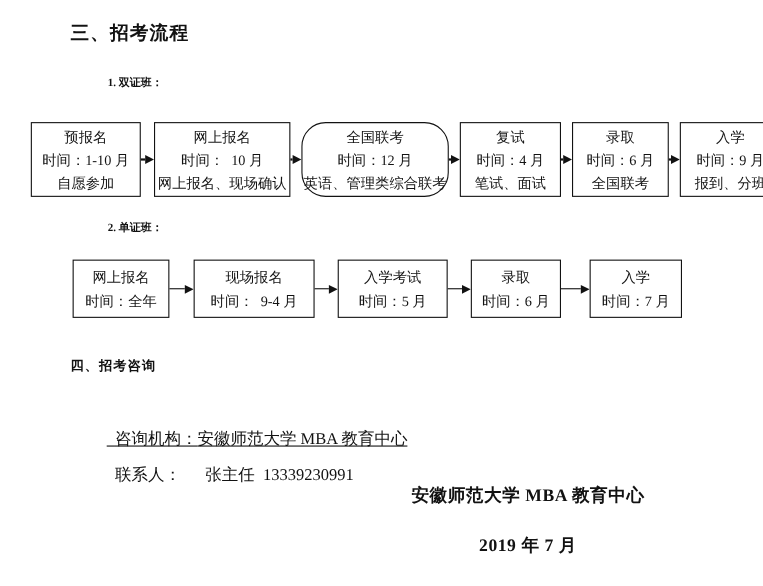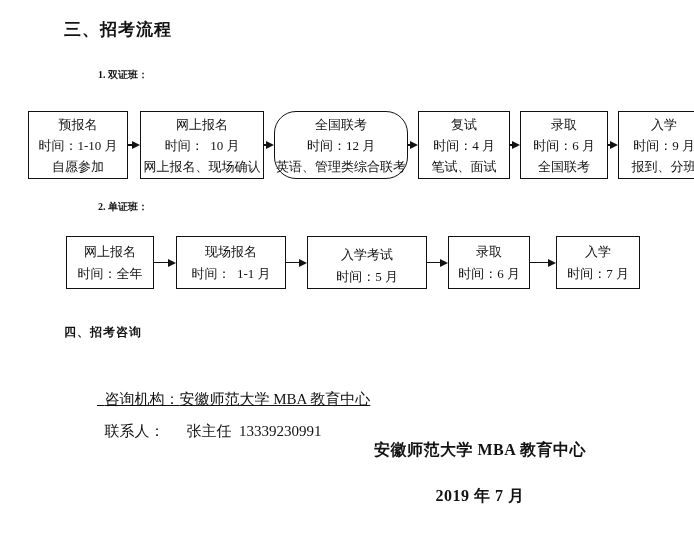--- a/index.html
+++ b/index.html
@@ -111,28 +111,28 @@
     <div class="fline">网上报名</div>
     <div class="fline">时间：全年</div>
   </div>
   <div class="arrow" style="width:22px;">
     <i class="shaft"></i>
       <i class="head"></i>
   </div>
 
   <div class="fbox" style="width:110px;">
     <div class="fline">现场报名</div>
-    <div class="fline">时间：  1-1 月</div>
+    <div class="fline">时间：  9-4 月</div>
   </div>
   <div class="arrow" style="width:21px;">
     <i class="shaft"></i>
       <i class="head"></i>
   </div>
 
-  <div class="fbox" style="width:120px;justify-content:flex-end;">
+  <div class="fbox" style="width:100px;">
     <div class="fline">入学考试</div>
     <div class="fline">时间：5 月</div>
   </div>
   <div class="arrow" style="width:21px;">
     <i class="shaft"></i>
       <i class="head"></i>
   </div>
 
   <div class="fbox" style="width:82px;">
     <div class="fline">录取</div>

